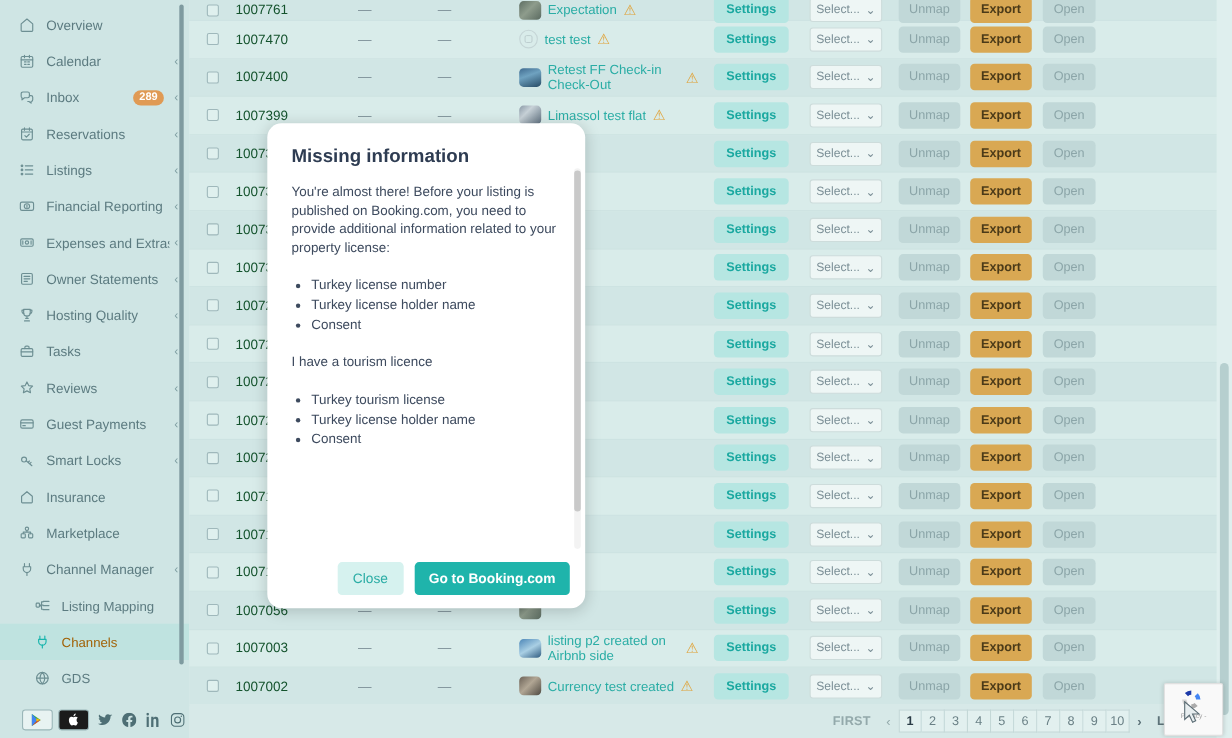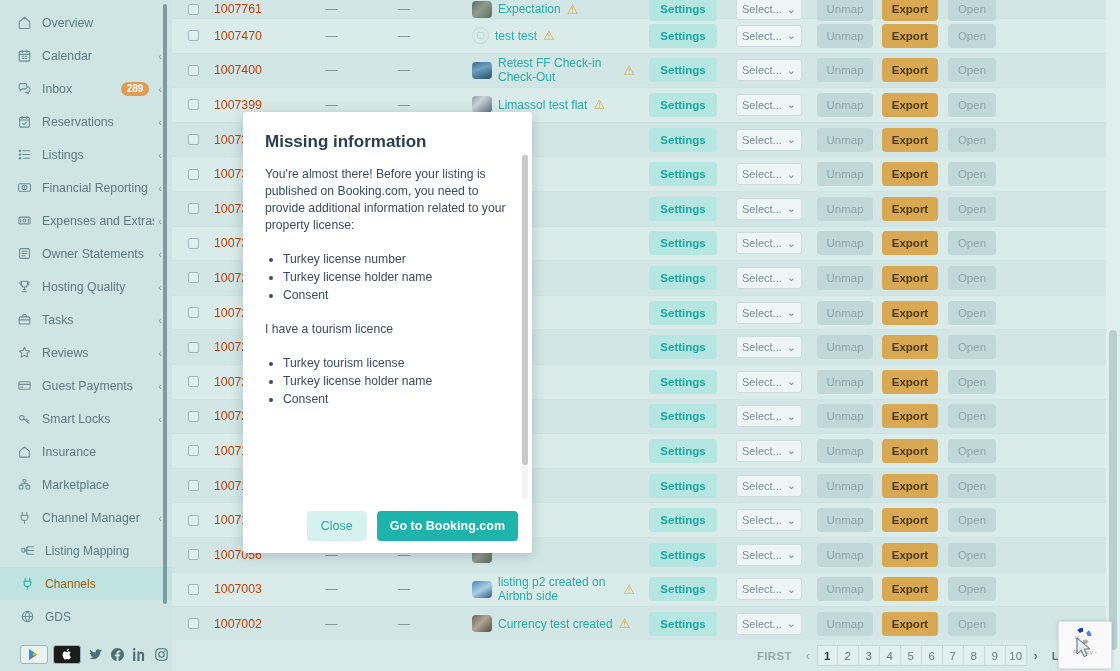--- a/index.html
+++ b/index.html
@@ -38,21 +38,21 @@
   }
   .nav-item .ico svg { display: block; }
   .nav-label { flex: 1 1 auto; white-space: nowrap; overflow: hidden; }
   .nav-chev { color: #7f9ea2; font-size: 11px; margin-left: 4px; }
   .nav-badge {
     background: #e09a54; color: #fff;
     font-size: 10px; font-weight: bold;
     border-radius: 9px; padding: 2px 6px;
     margin-right: 5px; line-height: 1;
   }
-  .nav-item.sub { padding-left: 19px; font-size: 12px; }
+  .nav-item.sub { padding-left: 30px; font-size: 12px; }
   .nav-item.active {
     background: #bfe3e0;
     color: #a16207;
   }
   .nav-item.active .ico { color: #19b5ad; }
   #sidebar-scrollbar {
     position: absolute; top: 4px; left: 163px;
     width: 4px; height: 600px;
     background: #7f9ba0; border-radius: 3px;
   }
@@ -84,21 +84,21 @@
   }
   .row.alt { background: #d1e6e5; }
   .row.even { background: #d9ecea; }
   .c-check { width: 42px; flex: 0 0 42px; display: flex; justify-content: center; }
   .cbox {
     width: 11px; height: 11px;
     border: 1px solid #9fb8bb;
     border-radius: 2px;
     background: #dff0ee;
   }
-  .c-id { width: 90px; flex: 0 0 90px; color: #c2410c; }
+  .c-id { width: 90px; flex: 0 0 90px; color: #14532d; }
   .c-d1 { width: 55px; flex: 0 0 55px; text-align: center; color: #7b8f96; }
   .c-d2 { width: 90px; flex: 0 0 90px; text-align: center; color: #7b8f96; }
   .c-name { width: 190px; flex: 0 0 190px; display: flex; align-items: center; gap: 6px; padding-right: 4px; padding-left: 23px; }
   .thumb {
     width: 20px; height: 17px;
     border-radius: 4px; flex: 0 0 20px;
     background: linear-gradient(135deg,#6d8b7a,#9fb5a4);
     overflow: hidden;
   }
   .thumb.t1 { background: linear-gradient(135deg,#5e6e63 0%, #8e9c8c 45%, #5a6a60 100%); }
@@ -155,21 +155,21 @@
     border-radius: 4px; border: none;
   }
 
   
   #overlay { position: absolute; inset: 0; pointer-events: none; }
   #modal {
     position: absolute;
     left: 243px; top: 112px;
     width: 289px; height: 441px;
     background: #fff;
-    border-radius: 3px;
+    border-radius: 13px;
     box-shadow: 0 2px 14px rgba(0,0,0,.18);
     pointer-events: auto;
     overflow: hidden;
   }
   #modal-title {
     font-size: 17px; font-weight: bold; color: #2e3c52;
     padding: 20px 22px 0 22px;
   }
   #modal-body {
     padding: 14px 22px 0 22px;

